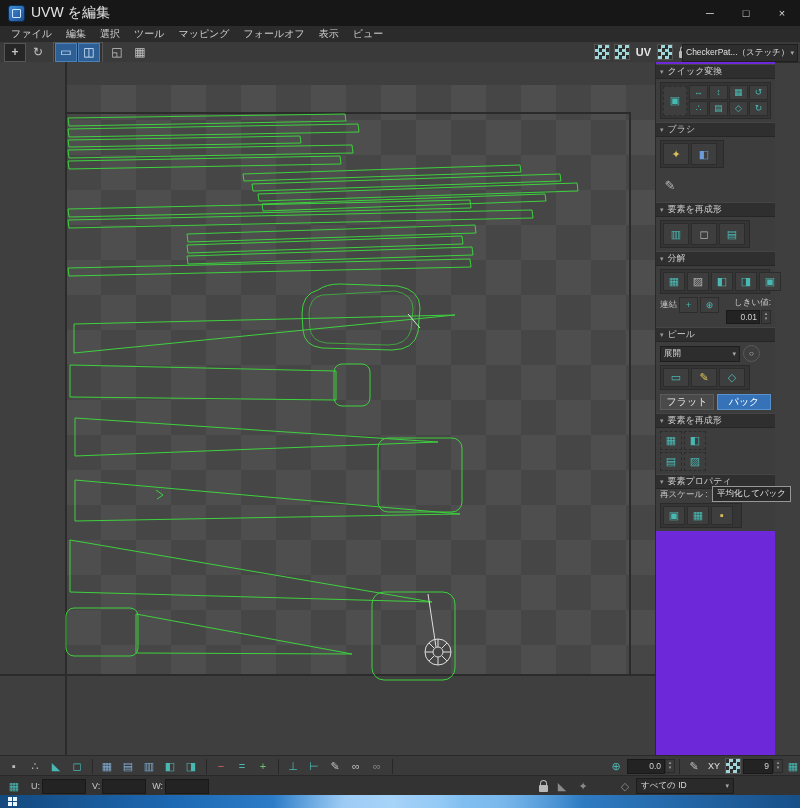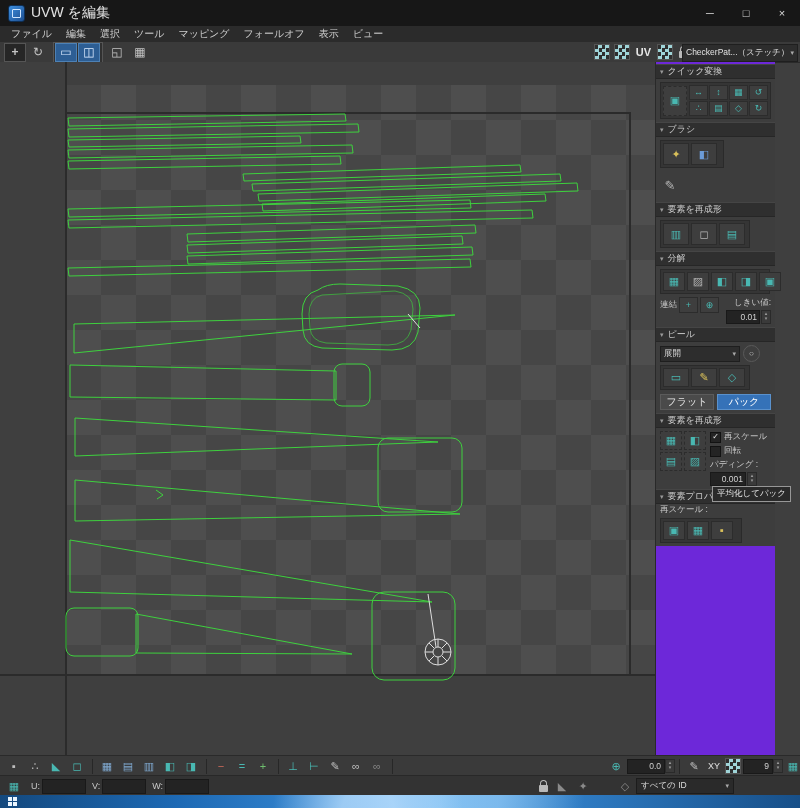--- a/index.html
+++ b/index.html
@@ -320,38 +320,20 @@
       <div>
         <div style="display:flex;gap:2px">
           <div class="icon-btn dashed">▦</div>
           <div class="icon-btn dashed">◧</div>
         </div>
         <div style="display:flex;gap:2px;margin-top:2px">
           <div class="icon-btn dashed">▤</div>
           <div class="icon-btn dashed">▨</div>
         </div>
       </div>
-      <div style="flex:1">
-        <div class="checkrow">
-          <div class="checkbox">✓</div>
-          <span>再スケール</span>
-        </div>
-        <div class="checkrow">
-          <div class="checkbox"></div>
-          <span>回転</span>
-        </div>
-        <div class="mini-label">パディング :</div>
-        <div style="display:flex;gap:1px;margin-top:1px">
-          <div class="field" style="width:30px">0.001</div>
-          <div class="spinner">
-            <span>▴</span>
-              <span>▾</span>
-          </div>
-        </div>
-      </div>
     </div>
   </div>
 
   <div>
     <div class="panel-header">
       <span class="ph-arrow">▾</span>
       <span>要素プロパティ</span>
     </div>
     <div class="panel-body" style="padding-top:0">
       <div class="mini-label">再スケール :</div>

